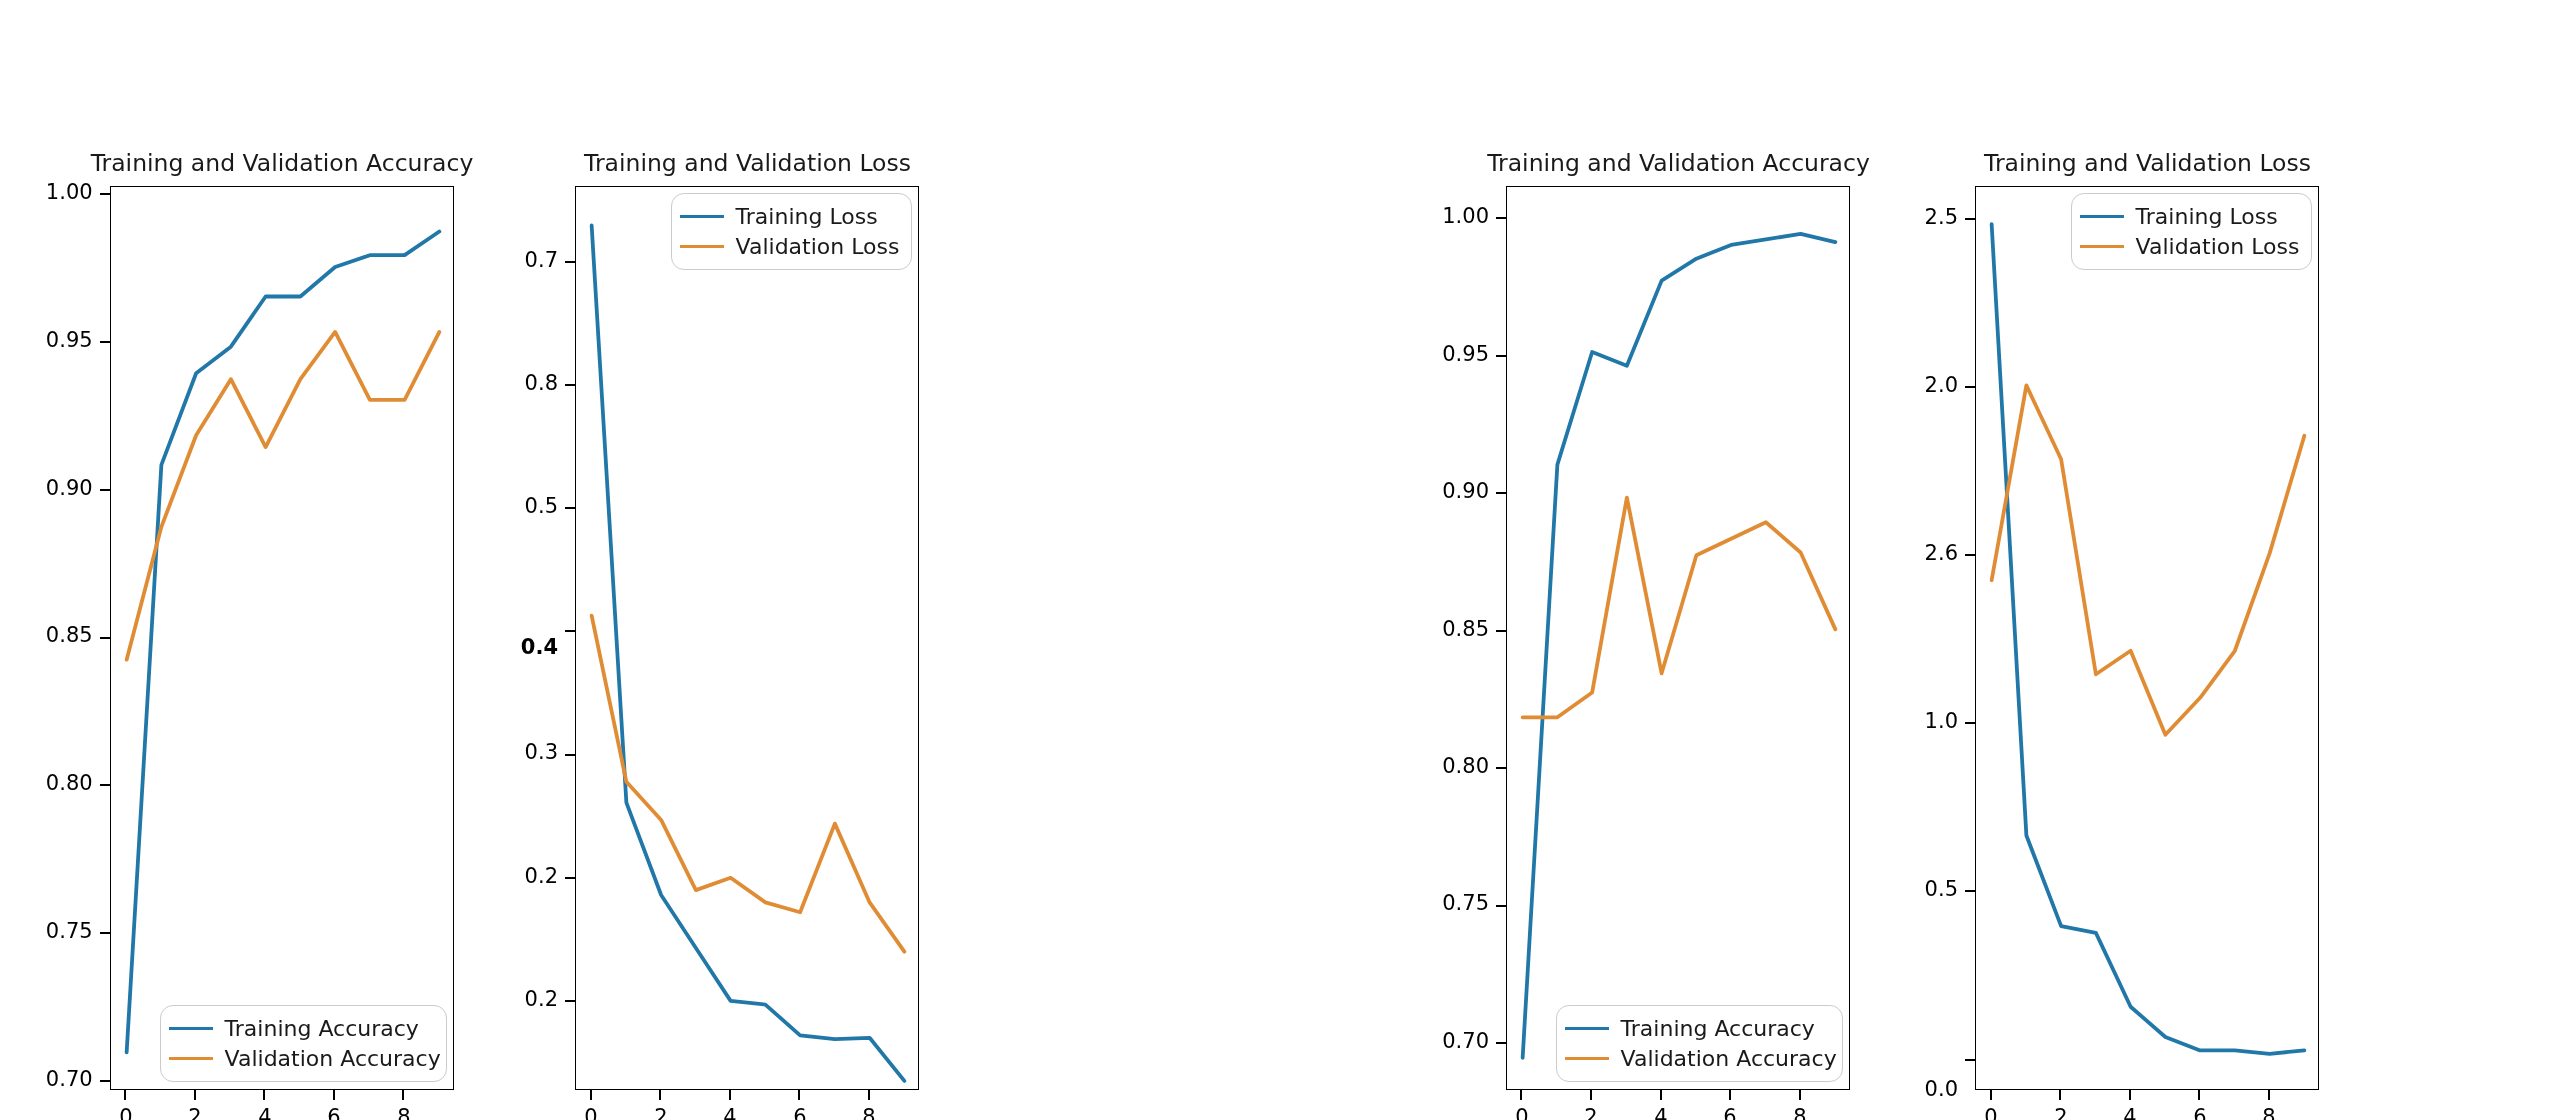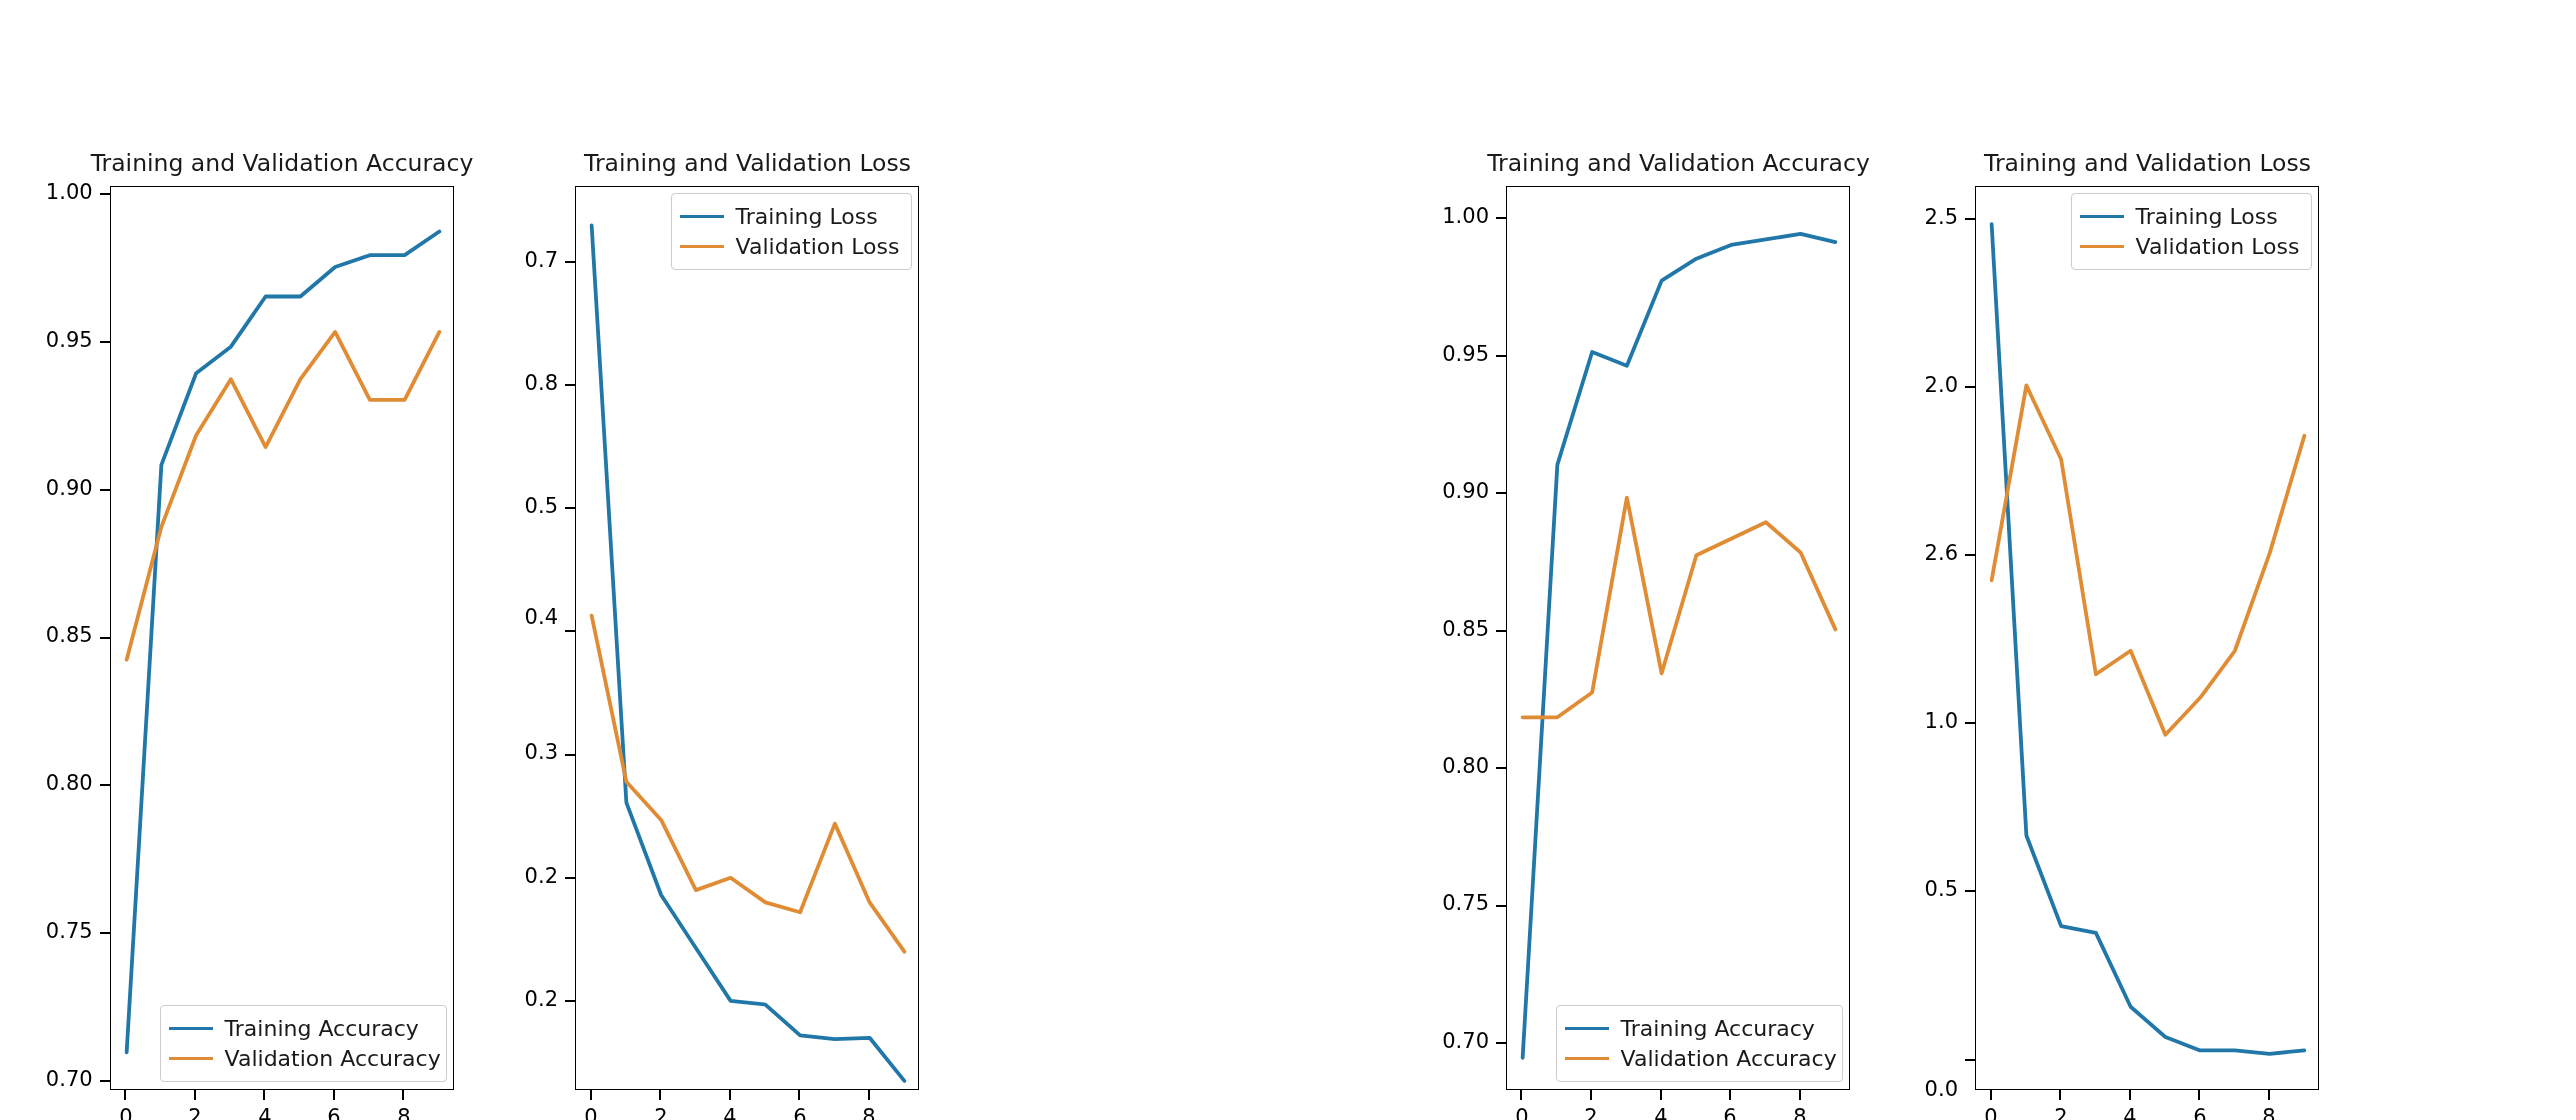--- a/index.html
+++ b/index.html
@@ -68,21 +68,21 @@
   .ytick-label { text-align: right; }
   .xtick-label { text-align: center; }
   .tickmark {
     position: absolute;
     background: #000000;
   }
   .legend-box {
     position: absolute;
     border: 0.8px solid #cccccc;
     background: rgba(255,255,255,0.86);
-    border-radius: 4px;
+    border-radius: 13px;
     padding: 7.6px 10.6px 7.6px 7.6px;
     box-sizing: border-box;
   }
   .legend-row {
     display: flex;
     align-items: center;
     height: 30px;
     white-space: nowrap;
   }
   .legend-swatch {
@@ -158,21 +158,21 @@
             <polyline points="20.68,566.57 66.64,786.36 112.60,836.83 158.56,929.63 204.52,913.34 250.48,945.91 296.44,958.93 342.40,841.71 388.36,945.91 434.32,1011.03" fill="none" stroke="#e08c34" stroke-width="5" stroke-linejoin="round" stroke-linecap="round"></polyline>
           </svg>
         </div>
         <div class="tickmark" style="left: 565px; top: 856px; width: 9.8px; height: 2.3px;"></div>
         <div class="ytick-label" style="left: 454px; top: 843px; width: 104px;">0.2</div>
         <div class="tickmark" style="left: 565px; top: 733px; width: 9.8px; height: 2.3px;"></div>
         <div class="ytick-label" style="left: 454px; top: 720px; width: 104px;">0.2</div>
         <div class="tickmark" style="left: 565px; top: 610px; width: 9.8px; height: 2.3px;"></div>
         <div class="ytick-label" style="left: 454px; top: 596px; width: 104px;">0.3</div>
         <div class="tickmark" style="left: 565px; top: 486px; width: 9.8px; height: 2.3px;"></div>
-        <div class="ytick-label" style="left: 454px; top: 461px; width: 104px;">0.4</div>
+        <div class="ytick-label" style="left: 454px; top: 491px; width: 104px; font-weight: bold;">0.4</div>
         <div class="tickmark" style="left: 565px; top: 363px; width: 9.8px; height: 2.3px;"></div>
         <div class="ytick-label" style="left: 454px; top: 350px; width: 104px;">0.5</div>
         <div class="tickmark" style="left: 565px; top: 240px; width: 9.8px; height: 2.3px;"></div>
         <div class="ytick-label" style="left: 454px; top: 227px; width: 104px;">0.8</div>
         <div class="tickmark" style="left: 565px; top: 117px; width: 9.8px; height: 2.3px;"></div>
         <div class="ytick-label" style="left: 454px; top: 104px; width: 104px;">0.7</div>
         <div class="tickmark" style="left: 590px; top: 946px; width: 2.3px; height: 9.8px;"></div>
         <div class="xtick-label" style="left: 553px; top: 961px; width: 76px;">0</div>
         <div class="tickmark" style="left: 659px; top: 946px; width: 2.3px; height: 9.8px;"></div>
         <div class="xtick-label" style="left: 623px; top: 961px; width: 76px;">2</div>

